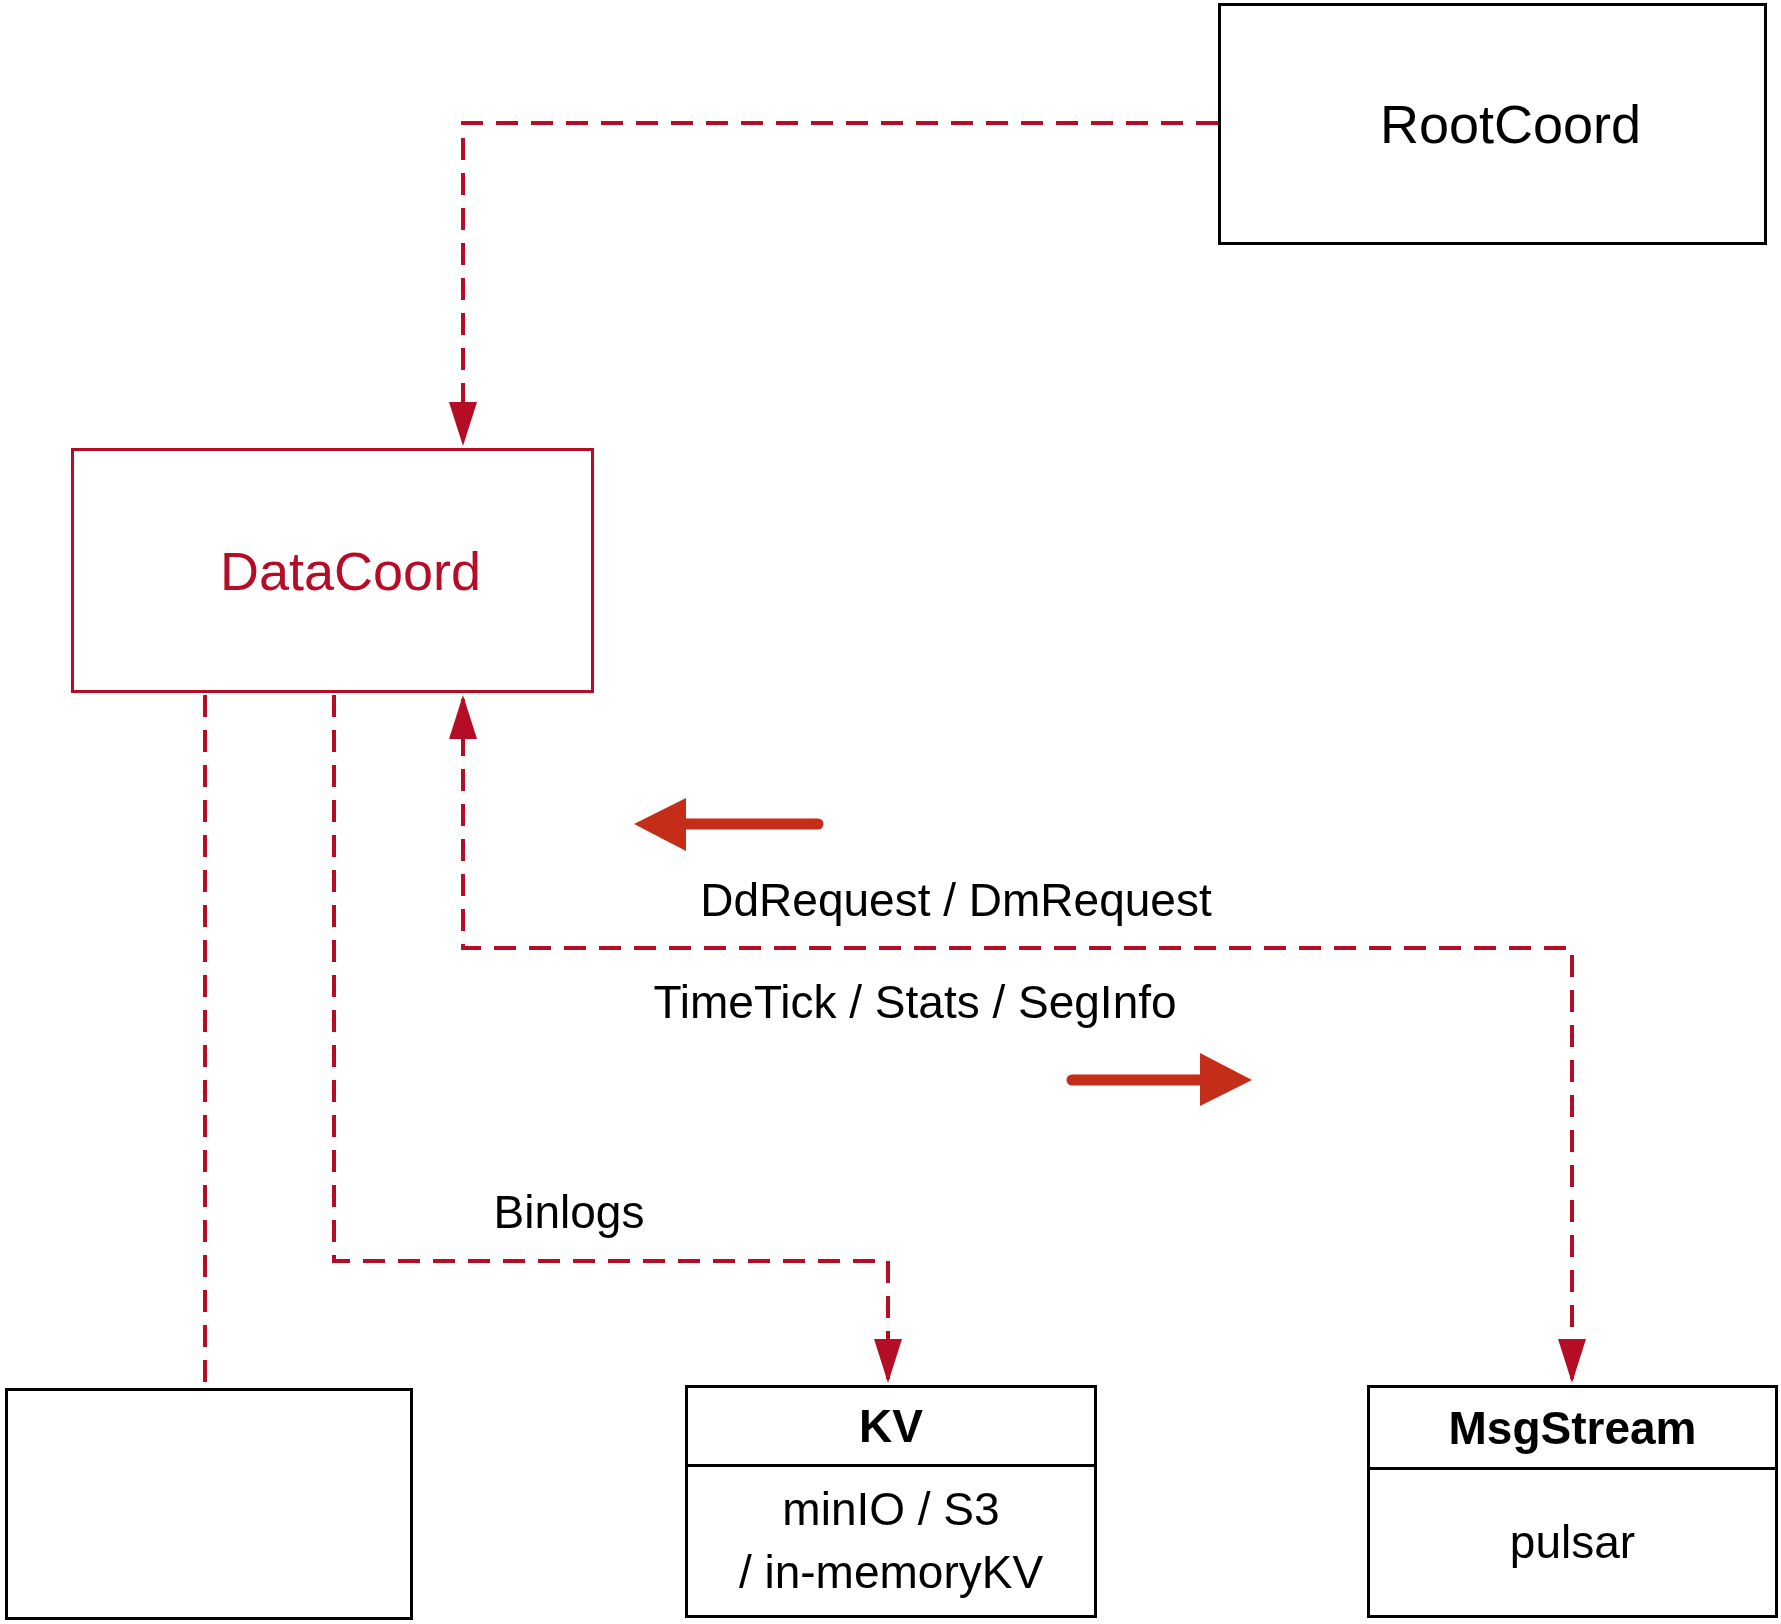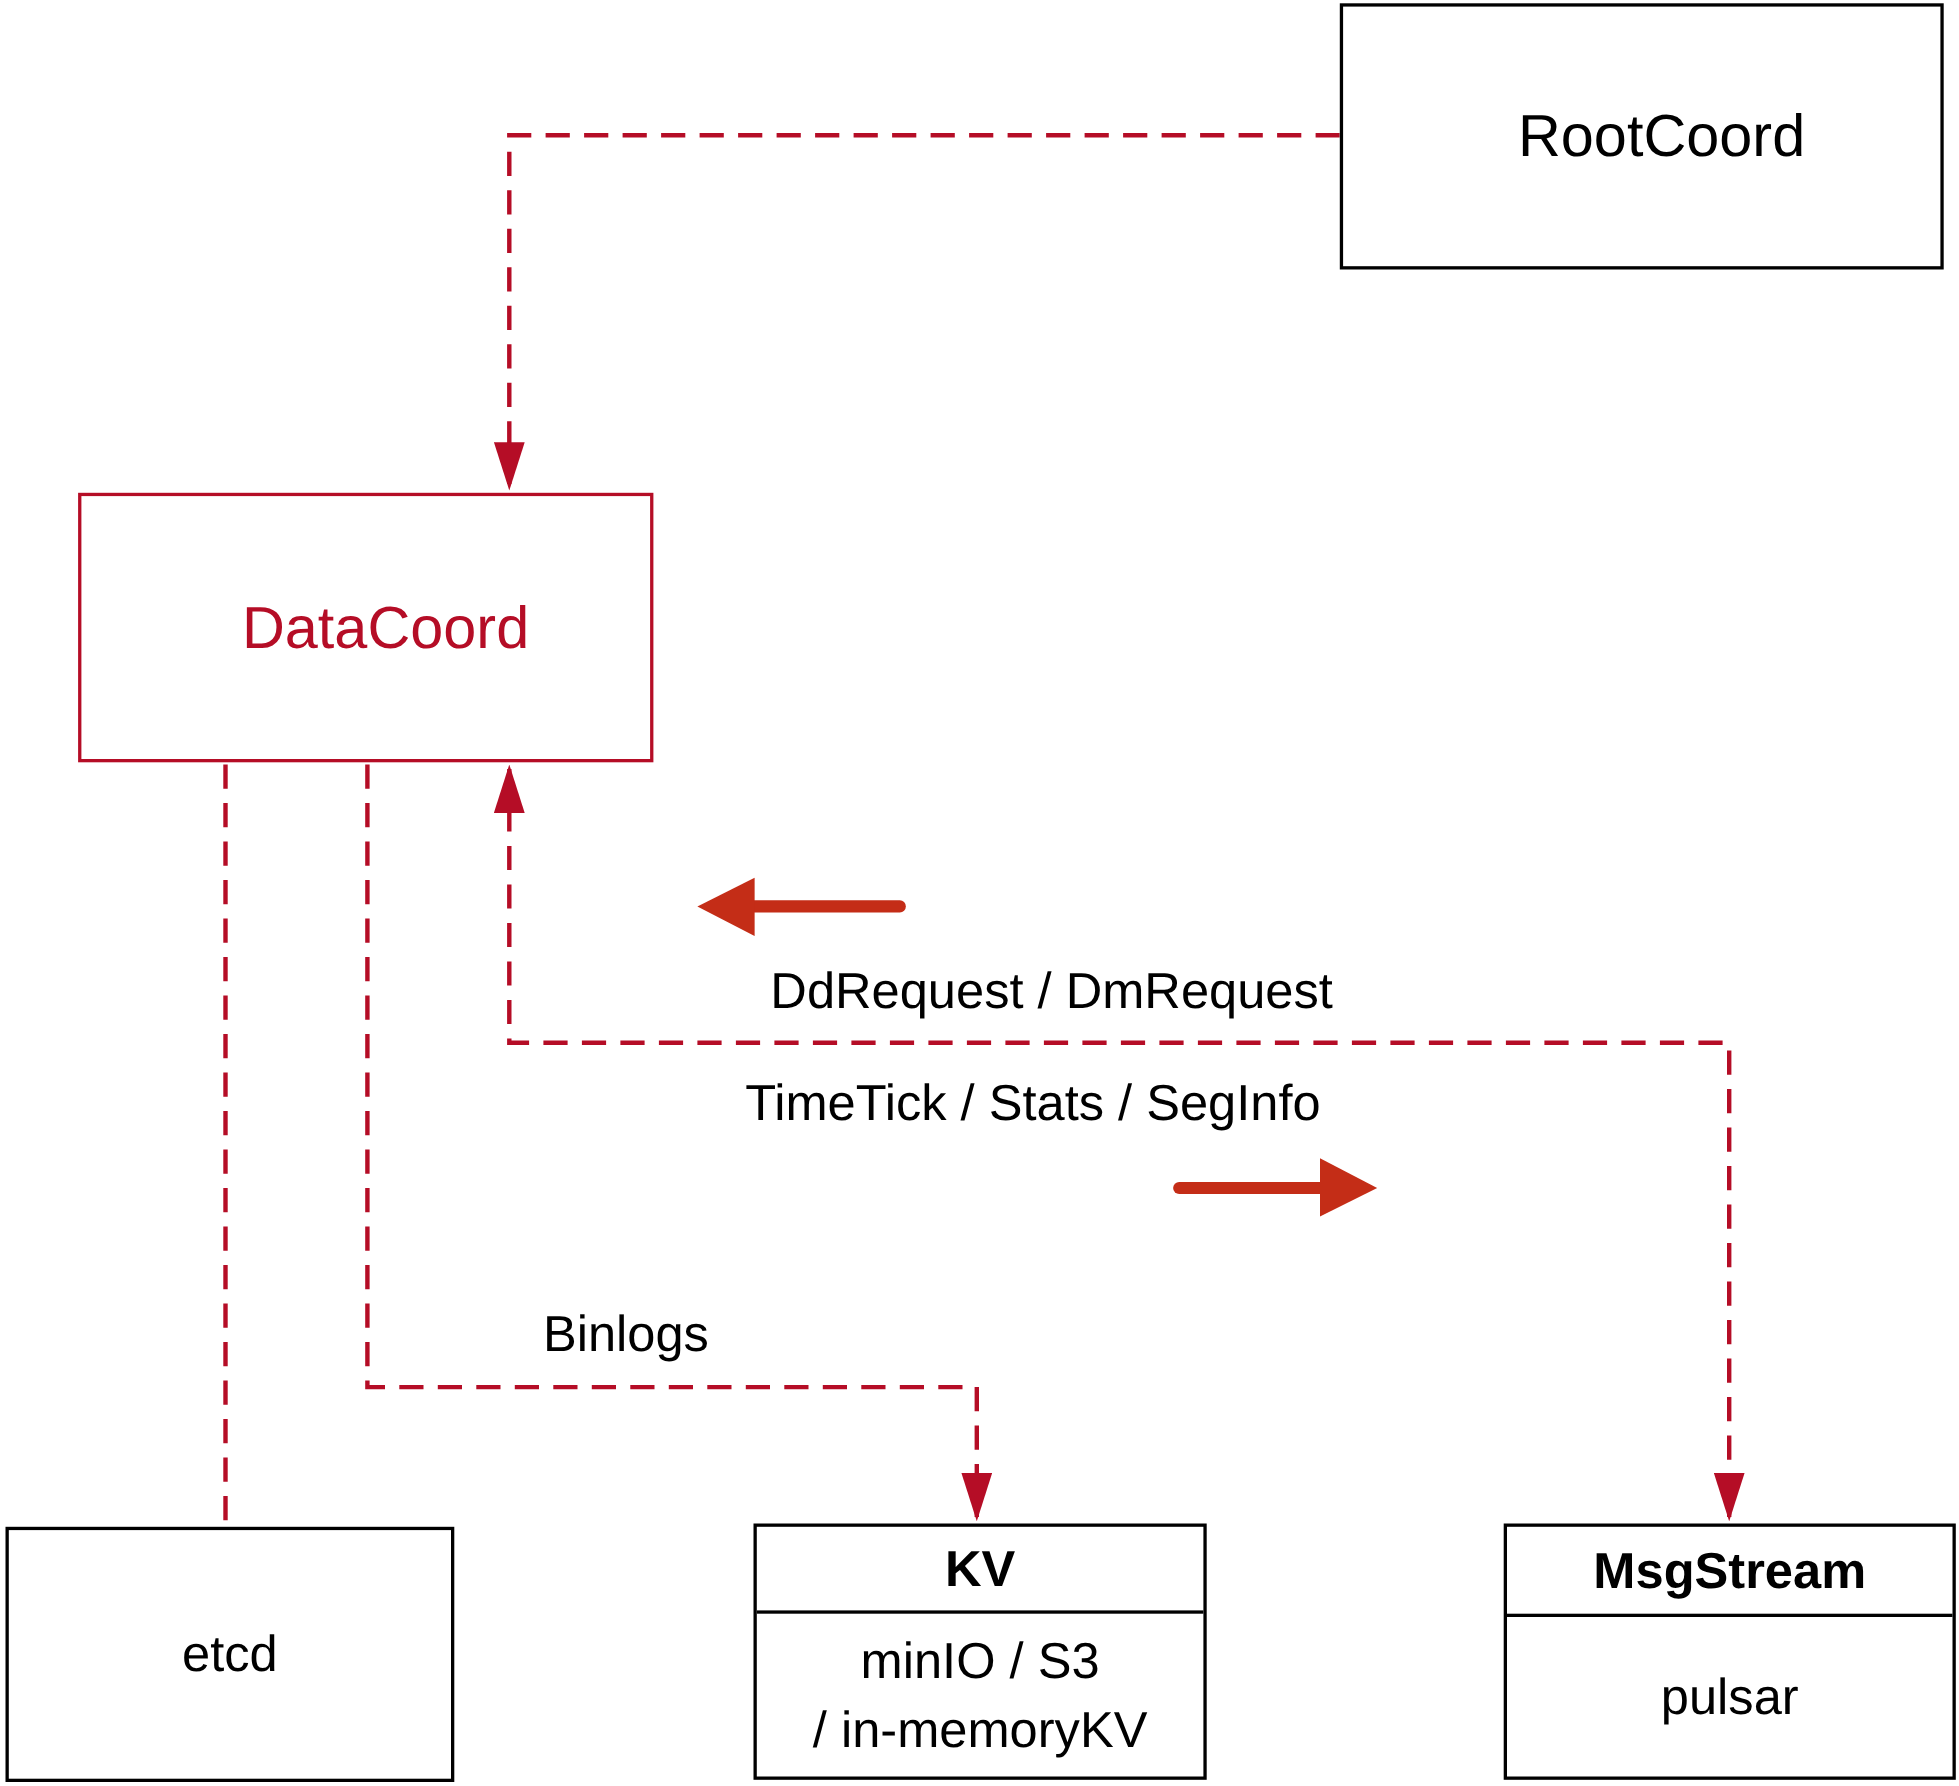--- a/index.html
+++ b/index.html
@@ -84,40 +84,37 @@
 
   <div class="node simple" style="left:1218px;top:3px;width:549px;height:242px;">
     <span>RootCoord</span>
   </div>
 
   <div class="node simple red" style="left:71px;top:448px;width:523px;height:245px;">
     <span>DataCoord</span>
   </div>
 
   <div class="node stack" style="left:5px;top:1388px;width:408px;height:232px;">
-    <div class="bdy">
-      <span>etcd</span>
-    </div>
   </div>
 
   <div class="node stack" style="left:685px;top:1385px;width:412px;height:233px;">
     <div class="hdr" style="height:79px;">KV</div>
     <div class="bdy">
       <span>minIO / S3</span>
       <span>/ in-memoryKV</span>
     </div>
   </div>
 
   <div class="node stack" style="left:1367px;top:1385px;width:411px;height:233px;">
     <div class="hdr" style="height:82px;">MsgStream</div>
     <div class="bdy">
       <span>pulsar</span>
     </div>
   </div>
 
 
   <div class="edge-label" style="left:956px;top:900px;">DdRequest / DmRequest</div>
 
-  <div class="edge-label" style="left:939px;top:1002px;">TimeTick / Stats / SegInfo</div>
+  <div class="edge-label" style="left:915px;top:1002px;">TimeTick / Stats / SegInfo</div>
 
   <div class="edge-label" style="left:569px;top:1212px;">Binlogs</div>
 
 </div>
 
 </body></html>

